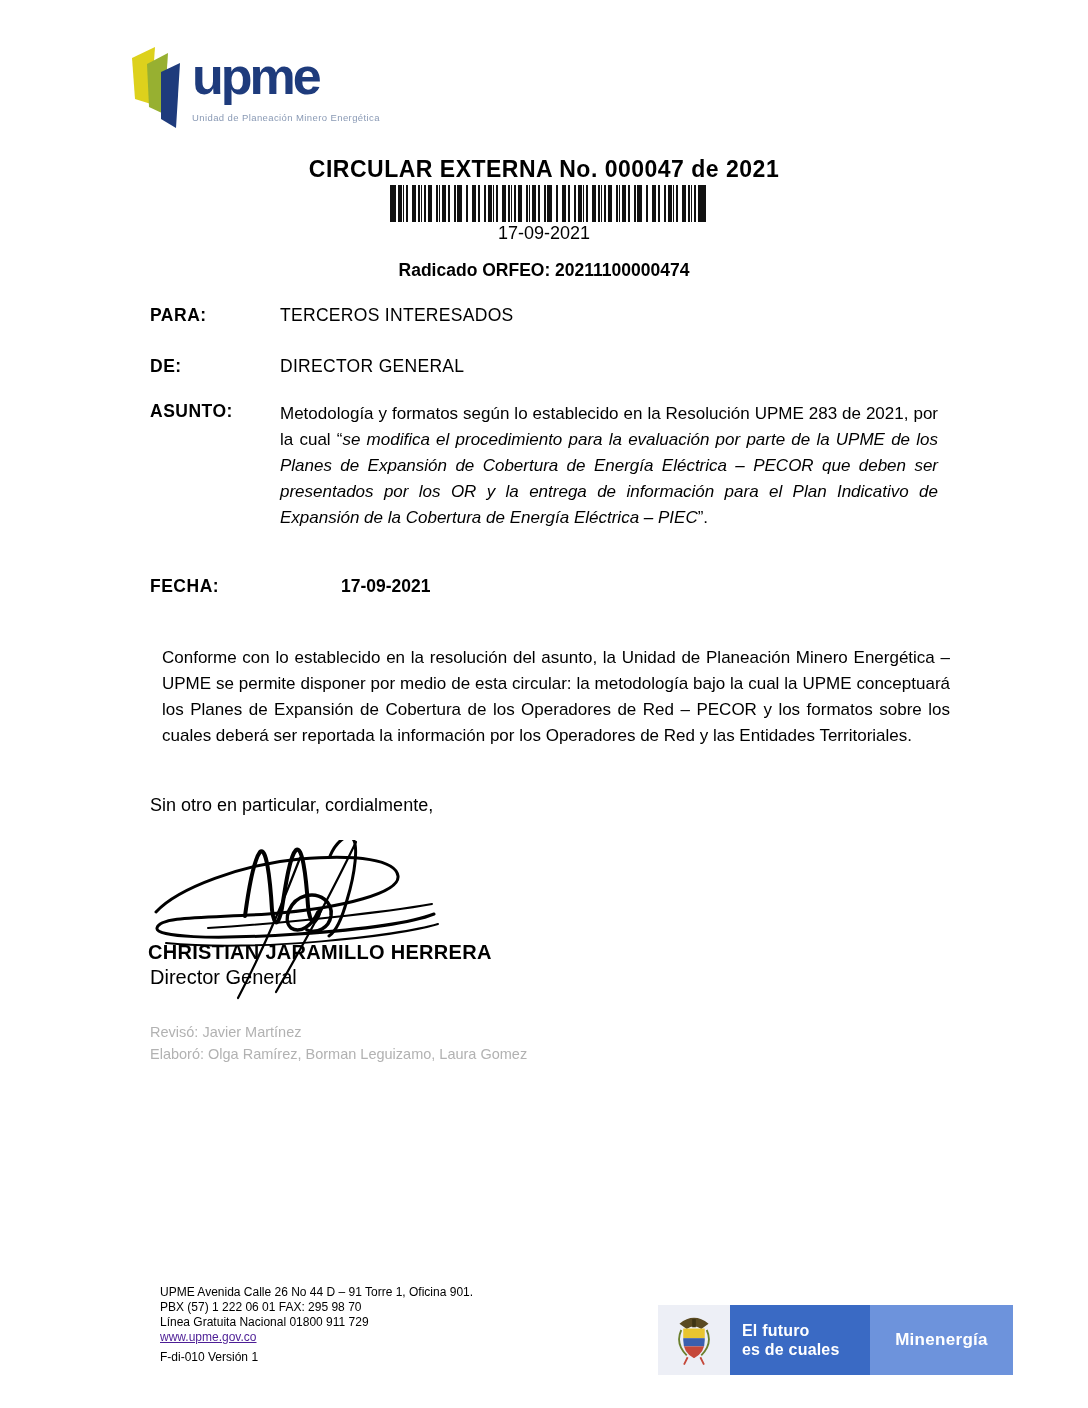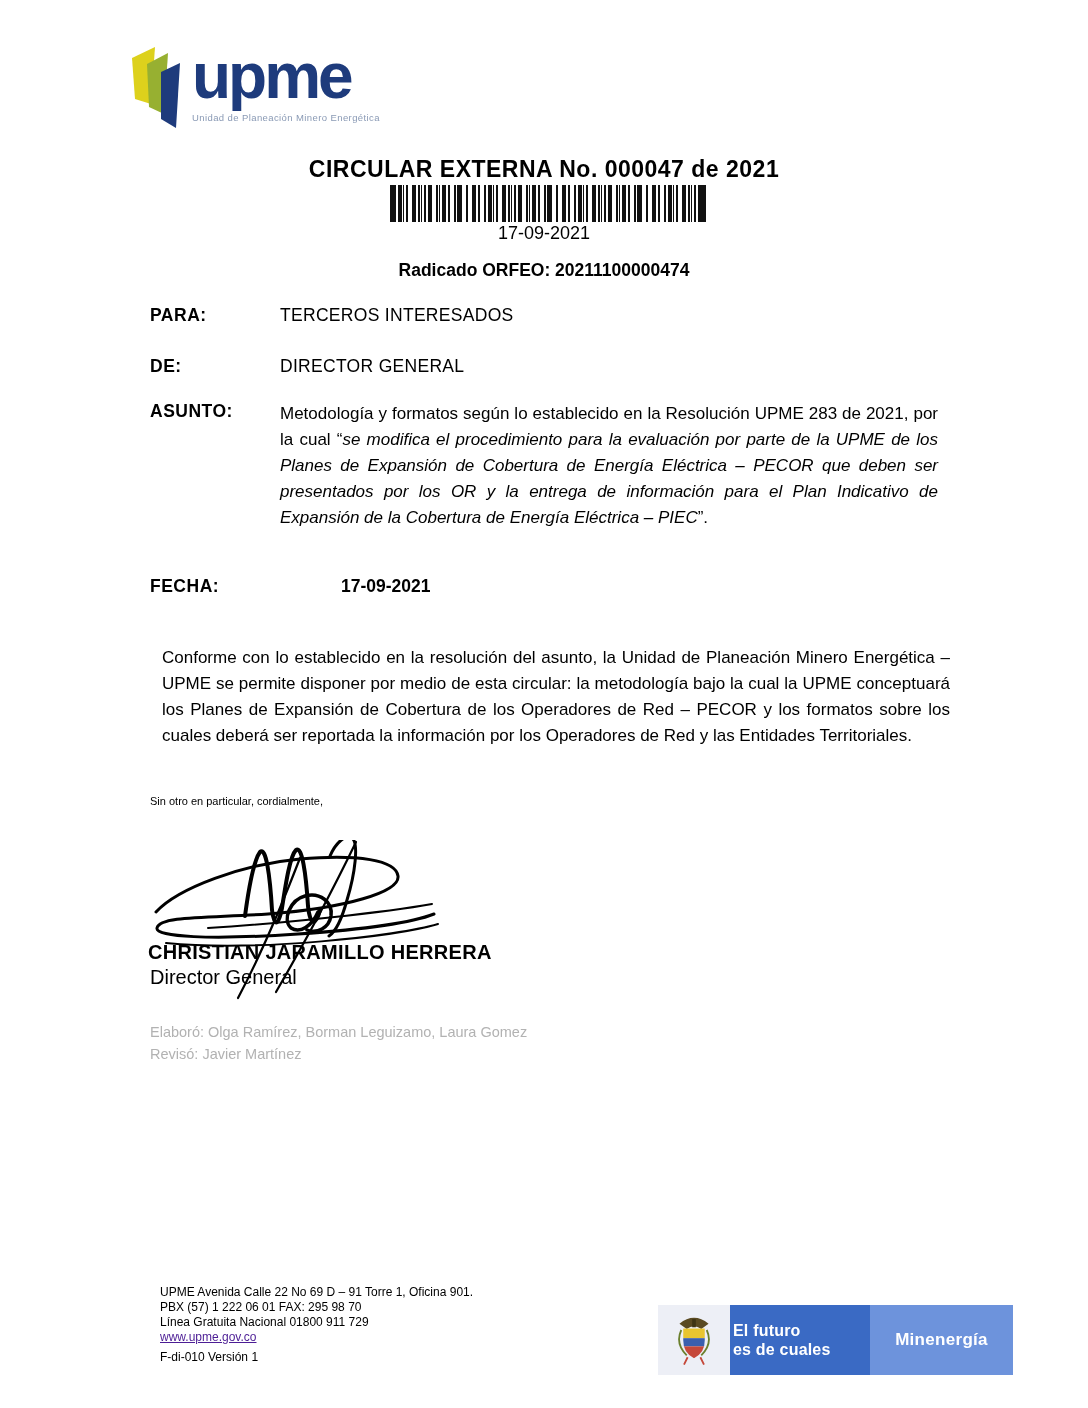--- a/index.html
+++ b/index.html
@@ -10,21 +10,21 @@
     margin:0 auto;
     font-family:"Liberation Sans", sans-serif;
     color:#000;
     overflow:hidden;
   }
   
   .logo{position:absolute;left:130px;top:42px;display:flex;align-items:flex-start;}
   .logo-mark{width:58px;height:86px;}
   .logo-textwrap{margin-left:4px;}
   .logo-word{
-    font-size:64px;font-weight:bold;letter-spacing:-3px;
+    font-size:52px;font-weight:bold;letter-spacing:-3px;
     color:#1e3b7c;line-height:64px;margin-top:2px;
   }
   .logo-sub{
     font-size:9.5px;color:#8a9ab5;letter-spacing:.4px;margin-top:4px;white-space:nowrap;
   }
   
   .doc-title{
     position:absolute;left:0;right:0;top:156px;text-align:center;
     font-size:23px;font-weight:bold;letter-spacing:.5px;
   }
@@ -55,38 +55,38 @@
     font-size:17px;line-height:26px;text-align:justify;
   }
   .asunto-text .it{font-style:italic;}
   .row-fecha{top:576px;}
   .fecha-value{position:absolute;left:341px;top:576px;font-size:17.5px;font-weight:bold;}
   
   .body-par{
     position:absolute;left:150px;top:645px;width:788px;
     font-size:17px;line-height:26px;text-align:justify;margin-left:12px;
   }
-  .closing{position:absolute;left:150px;top:795px;font-size:11px;}
+  .closing{position:absolute;left:150px;top:795px;font-size:18px;}
   
   .sig-block{position:absolute;left:148px;top:835px;width:420px;}
   .sig-svg{position:absolute;left:0;top:5px;z-index:2;pointer-events:none;}
   .sig-name{position:absolute;left:0;top:106px;font-size:20px;font-weight:bold;letter-spacing:.3px;white-space:nowrap;}
   .sig-role{position:absolute;left:2px;top:131px;font-size:20px;white-space:nowrap;}
   
   .credits{position:absolute;left:150px;top:1021px;font-size:14.5px;line-height:22px;color:#b2b2b2;}
   
   .footer-address{position:absolute;left:160px;top:1285px;font-size:12px;line-height:15px;color:#000;}
   .footer-address a{color:#4c1d95;text-decoration:underline;}
   .footer-version{position:absolute;left:160px;top:1350px;font-size:12px;}
   .banner{position:absolute;left:658px;top:1305px;height:70px;display:flex;}
   .banner-emblem{width:72px;background:#edeff6;display:flex;align-items:center;justify-content:center;}
   .banner-slogan{
     width:140px;background:#3a6ac4;color:#fff;font-weight:bold;
     display:flex;flex-direction:column;justify-content:center;
-    padding-left:3px;box-sizing:border-box;font-size:16px;line-height:19px;letter-spacing:.2px;
+    padding-left:12px;box-sizing:border-box;font-size:16px;line-height:19px;letter-spacing:.2px;
   }
   .banner-brand{
     width:143px;background:#6d93dc;color:#fff;font-weight:bold;
     display:flex;align-items:center;justify-content:center;font-size:17px;letter-spacing:.3px;
   }
 </style>
 </head>
 <body>
 
 <div class="page">
@@ -134,26 +134,26 @@
         <path stroke-width="3" d="M182,16 C188,2 198,-6 204,-2 C211,3 207,34 199,60 C193,82 187,92 181,96"></path>
         <path stroke-width="2.2" d="M152,18 C132,70 108,124 90,158"></path>
         <path stroke-width="2.2" d="M208,2 C182,56 150,114 128,152"></path>
       </g>
     </svg>
     <div class="sig-name">CHRISTIAN JARAMILLO HERRERA</div>
     <div class="sig-role">Director General</div>
   </div>
 
   <div class="credits">
+    <div>Revisó: Javier Martínez</div>
     <div>Elaboró: Olga Ramírez, Borman Leguizamo, Laura Gomez</div>
-    <div>Revisó: Javier Martínez</div>
   </div>
 
   <div class="footer-address">
-    <div>UPME Avenida Calle 22 No 69 D – 91 Torre 1, Oficina 901.</div>
+    <div>UPME Avenida Calle 26 No 44 D – 91 Torre 1, Oficina 901.</div>
     <div>PBX (57) 1 222 06 01 FAX: 295 98 70</div>
     <div>Línea Gratuita Nacional 01800 911 729</div>
     <a href="#">www.upme.gov.co</a>
   </div>
   <div class="footer-version">F-di-010 Versión 1</div>
 
   <div class="banner">
     <div class="banner-emblem">
       <svg width="40" height="54" viewBox="0 0 44 58" xmlns="http://www.w3.org/2000/svg">
         <path d="M6 11 Q22 -2 38 11 L30 17 Q22 11 14 17 Z" fill="#5a4a22"></path>

